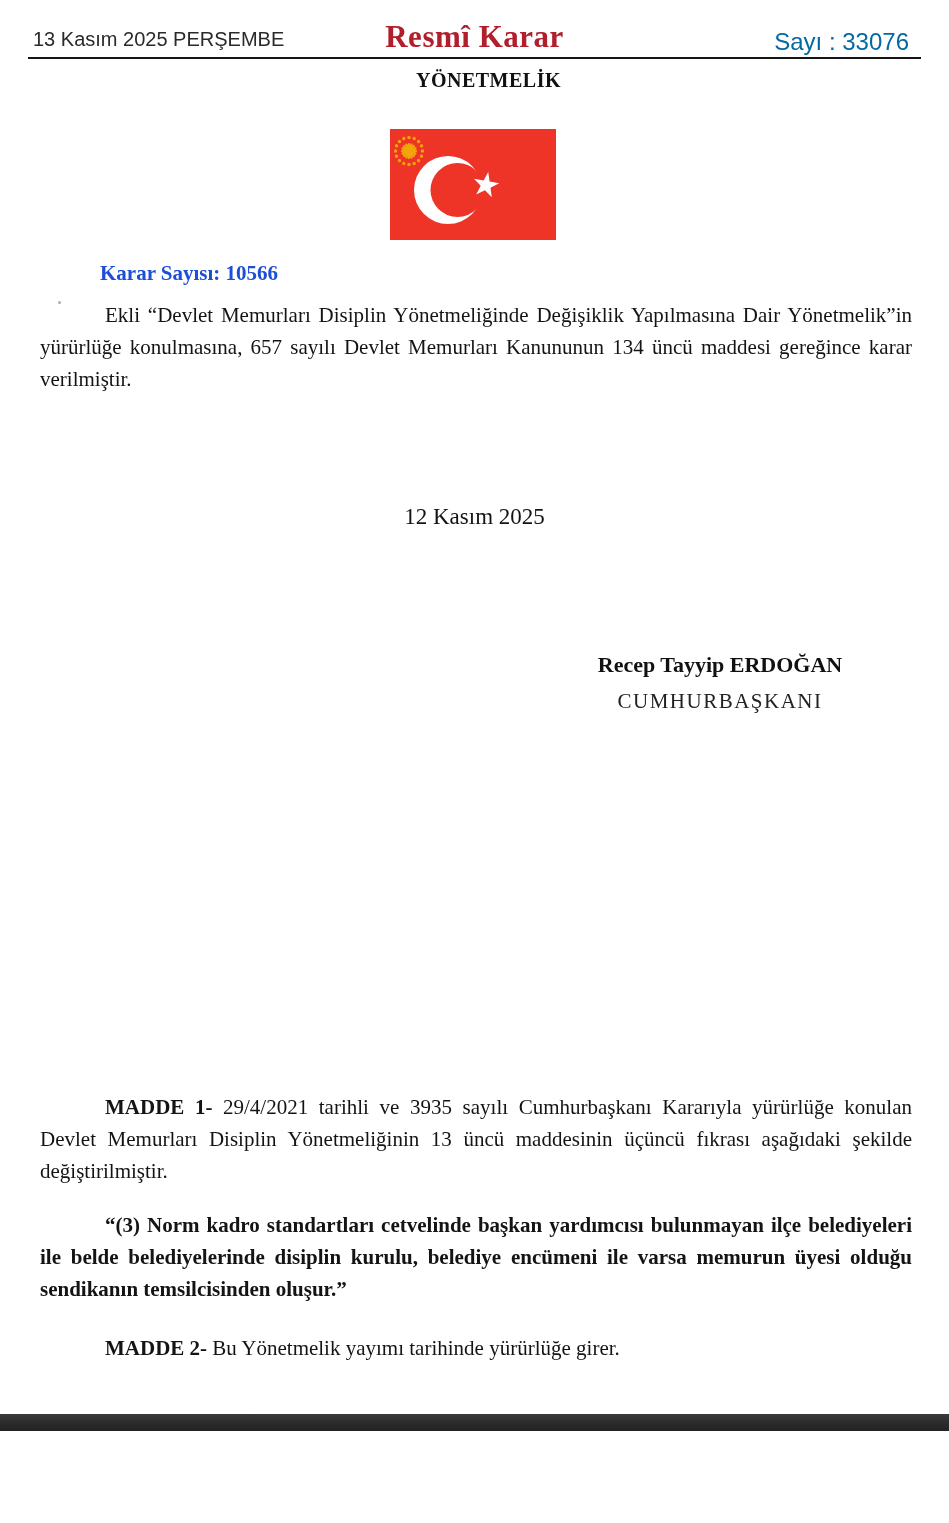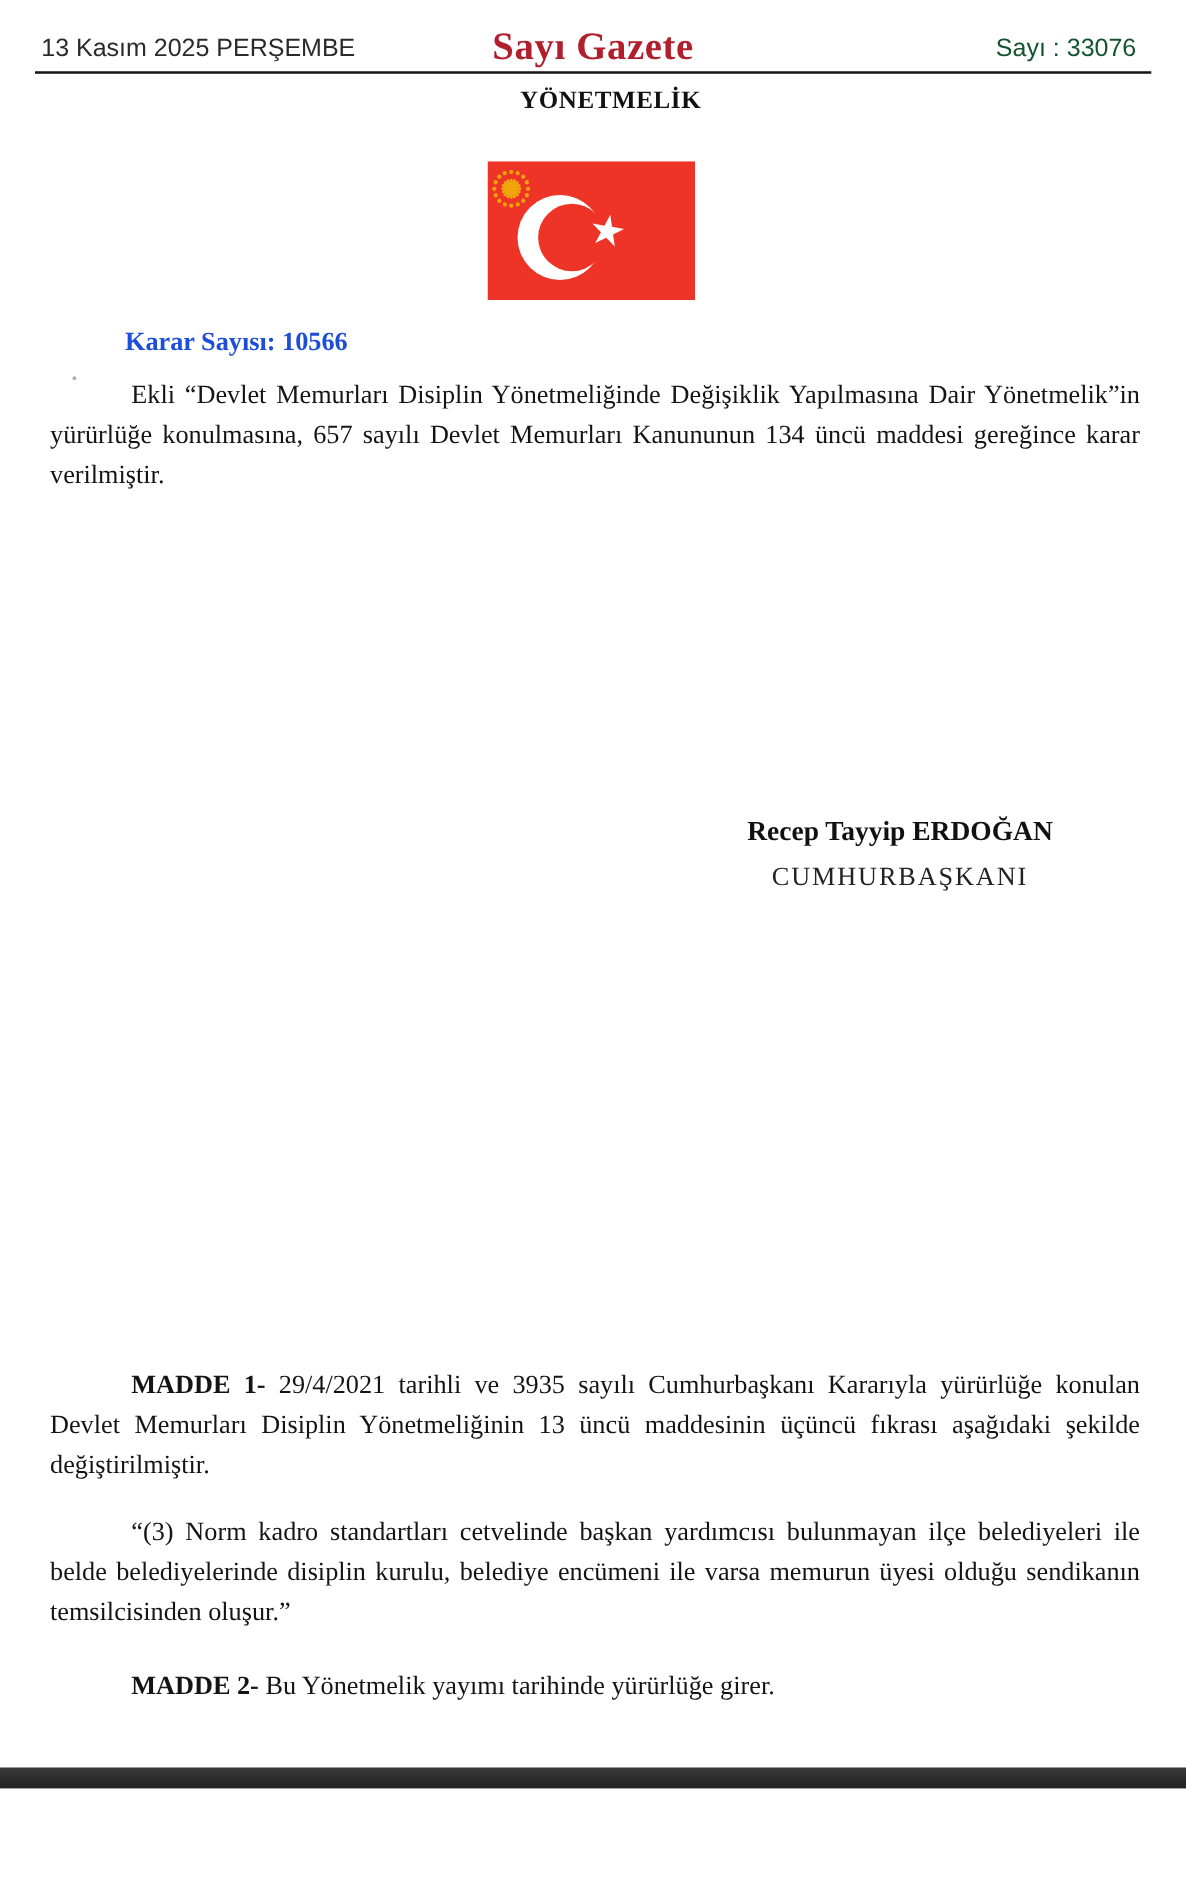--- a/index.html
+++ b/index.html
@@ -28,21 +28,21 @@
     position:absolute;left:0;right:0;top:19px;
     text-align:center;
     font-family:"Liberation Serif", serif;
     font-weight:bold;font-size:31px;
     color:var(--masthead_red);
     letter-spacing:.5px;
   }
   .hdr-issue{
     position:absolute;right:40px;top:28px;
     font-family:"Liberation Sans", sans-serif;
-    font-size:20px;color:#14532d;white-space:nowrap;
+    font-size:24px;color:#0369a1;white-space:nowrap;
   }
   .hdr-rule{
     position:absolute;left:28px;top:57px;
     width:893px;height:2px;background:#151515;
   }
   .doc-kind{
     position:absolute;left:0;right:0;top:69px;
     text-align:center;font-weight:bold;font-size:20px;
     letter-spacing:.5px;color:#111;margin-left:28px;
   }
@@ -70,42 +70,42 @@
   }
   .sig-name{font-weight:bold;font-size:22px;color:#111;}
   .sig-title{font-size:21px;letter-spacing:1.5px;margin-top:11px;color:#222;}
   
   .reg-title{
     position:absolute;left:0;right:0;top:999px;
     text-align:center;font-weight:bold;
     font-size:21px;line-height:32px;color:#111;
   }
   .p-art1{top:1091px;}
-  .p-art2{top:1209px;}
+  .p-art2{top:1209px;font-weight:bold;}
   .p-art3{top:1332px;}
   .p-art4{top:1391px;}
   .art-label{font-weight:bold;}
   
   .scan-dot{
     position:absolute;left:58px;top:301px;
     width:3px;height:3px;border-radius:50%;
     background:#8a8a8a;opacity:.7;
   }
   .footer-bar{
     position:absolute;left:0;right:0;bottom:0;height:17px;
     background:linear-gradient(#3a3a3a,var(--footer_dark) 55%,#222);
   }
 </style>
 </head>
 <body>
 
 <div class="page">
 
   <div class="hdr-date">13 Kasım 2025 PERŞEMBE</div>
-  <div class="masthead">Sayı Gazete</div>
+  <div class="masthead">Resmî Karar</div>
   <div class="hdr-issue">Sayı : 33076</div>
   <div class="hdr-rule"></div>
 
   <div class="doc-kind">YÖNETMELİK</div>
 
   <svg class="flag" viewBox="0 0 166 111" xmlns="http://www.w3.org/2000/svg" aria-hidden="true">
     <rect x="0" y="0" width="166" height="111" style="fill:var(--flag_red)"></rect>
 
     <circle cx="58" cy="61" r="34" fill="#ffffff"></circle>
     <circle cx="67.5" cy="61" r="27" style="fill:var(--flag_red)"></circle>
@@ -142,20 +142,21 @@
       </g>
     </g>
   </svg>
 
   <div class="karar">Karar Sayısı: 10566</div>
 
   <div class="scan-dot"></div>
 
   <p class="body-para p-decree">Ekli “Devlet Memurları Disiplin Yönetmeliğinde Değişiklik Yapılmasına Dair Yönetmelik”in yürürlüğe konulmasına, 657 sayılı Devlet Memurları Kanununun 134 üncü maddesi gereğince karar verilmiştir.</p>
 
+  <div class="date-line">12 Kasım 2025</div>
 
   <div class="sig-block">
     <div class="sig-name">Recep Tayyip ERDOĞAN</div>
     <div class="sig-title">CUMHURBAŞKANI</div>
   </div>
 
 
   <p class="body-para p-art1"><span class="art-label">MADDE 1-</span><span> 29/4/2021 tarihli ve 3935 sayılı Cumhurbaşkanı Kararıyla yürürlüğe konulan Devlet Memurları Disiplin Yönetmeliğinin 13 üncü maddesinin üçüncü fıkrası aşağıdaki şekilde değiştirilmiştir.</span></p>
 
   <p class="body-para p-art2"><span>“(3) Norm kadro standartları cetvelinde başkan yardımcısı bulunmayan ilçe belediyeleri ile belde belediyelerinde disiplin kurulu, belediye encümeni ile varsa memurun üyesi olduğu sendikanın temsilcisinden oluşur.”</span></p>

